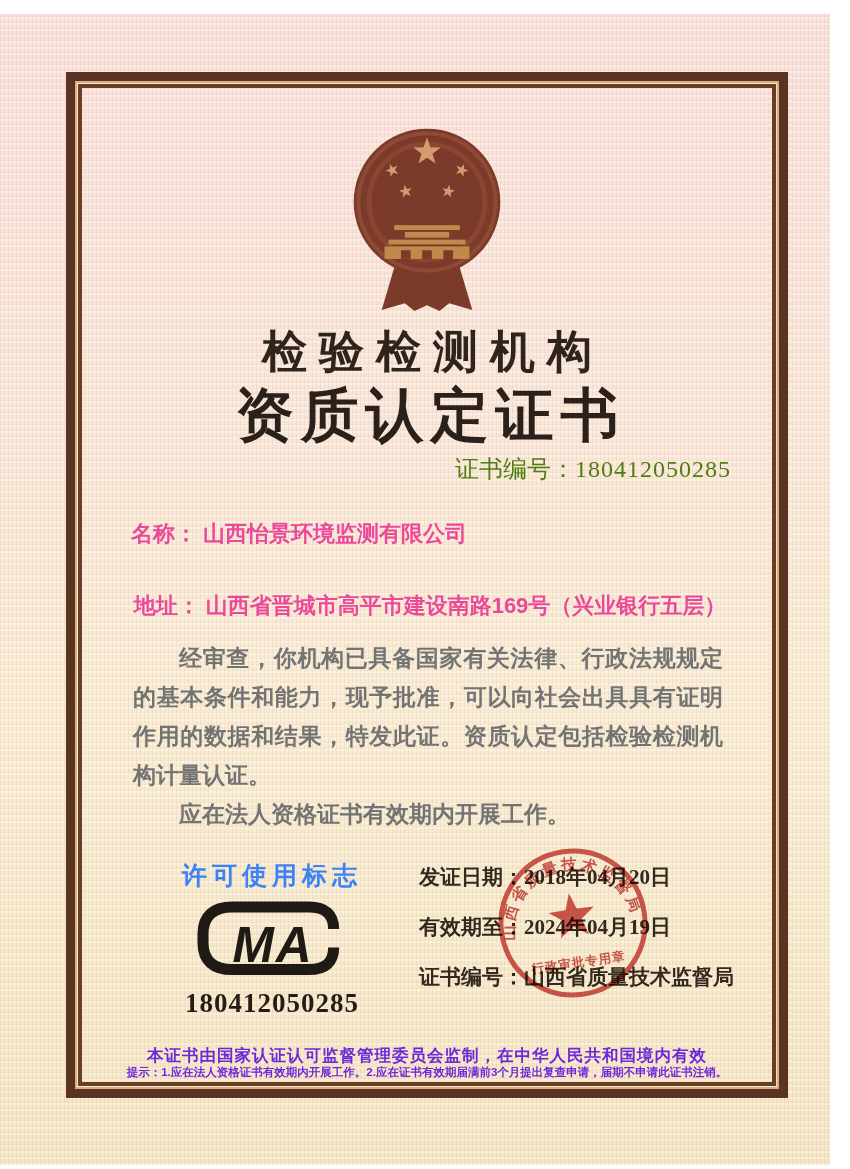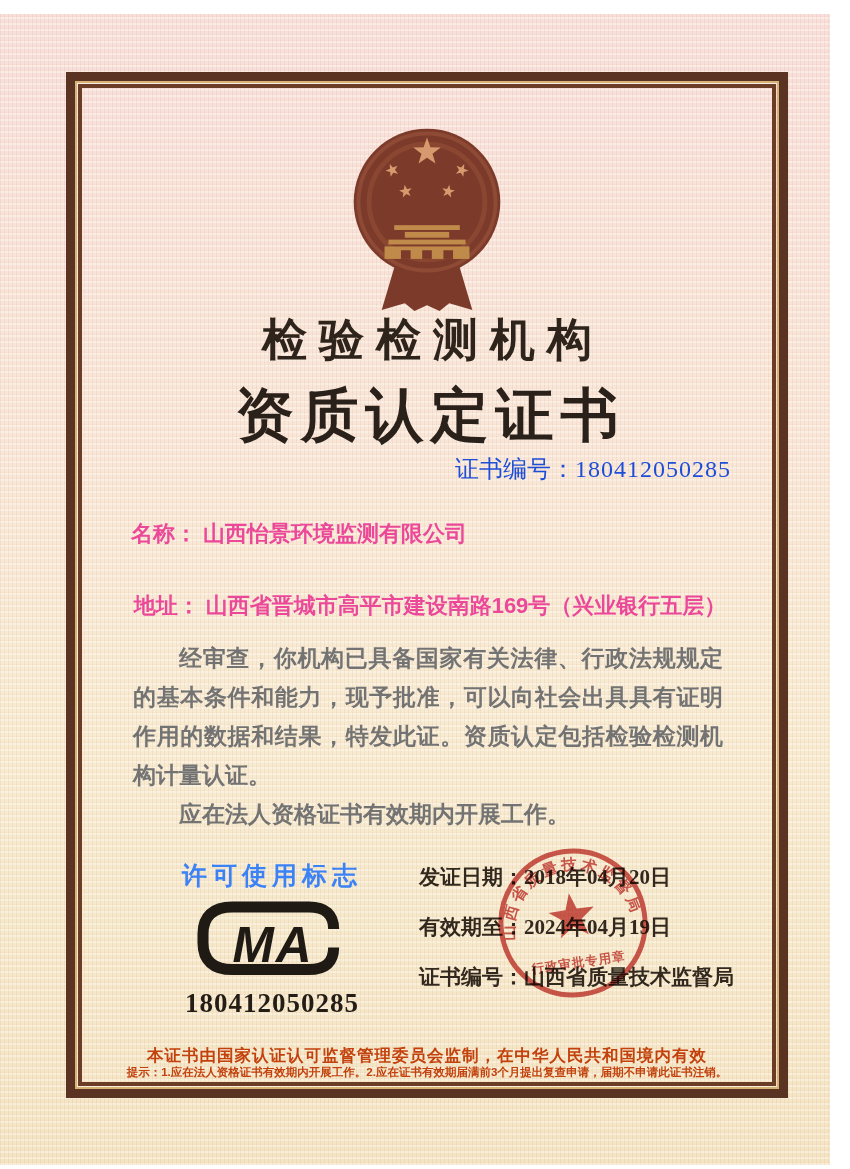--- a/index.html
+++ b/index.html
@@ -20,29 +20,29 @@
   
   .frame { position:absolute; left:66px; top:72px; width:722px; height:1026px;
            border:9px solid #5a3322; }
   .frame-gold  { position:absolute; inset:0; border:2px solid #d9b275; }
   .frame-inner { position:absolute; inset:3px; border:4px solid #6b3d27; }
 
   .content { position:absolute; inset:0; }
 
   .emblem { position:absolute; top:36px; left:50%; transform:translateX(-50%); }
 
-  .title-1 { position:absolute; top:229px; width:100%; text-align:center;
+  .title-1 { position:absolute; top:241px; width:100%; text-align:center;
              font-size:45px; font-weight:bold; letter-spacing:12px; color:#2e241b;
              text-indent:12px; }
   .title-2 { position:absolute; top:296px; width:100%; text-align:center;
              font-size:58px; font-weight:bold; letter-spacing:7px; color:#2a211a;
              text-indent:7px; }
 
   .cert-no { position:absolute; top:372px; right:48px; font-family:"Liberation Serif", serif;
-             font-size:24px; color:#1d4ed8;text-align:center; }
+             font-size:24px; color:#4d7c0f;text-align:center; }
   .cert-no .num { letter-spacing:1px; }
 
   .field { position:absolute; left:56px; right:50px; font-size:22px; font-weight:bold;
            color:#ec4899; }
   .field-name { top:438px; }
   .field-addr { top:510px;text-align:center; }
   .field .label { margin-right:6px; }
 
   .body-text { position:absolute; top:558px; left:58px; right:56px;
                font-family:"Liberation Serif", serif; font-weight:600;
@@ -54,21 +54,21 @@
   .cma-number { font-family:"Liberation Serif", serif; font-weight:bold;
                 font-size:27px; color:#231d15; letter-spacing:1px; margin-top:-4px; }
 
   .issue-block { position:absolute; top:782px; left:344px; right:20px; }
   .issue-row { font-size:21px; font-weight:bold; color:#32281d; margin-bottom:22px; }
   .issue-row .val { font-family:"Liberation Serif", serif; }
 
   .seal { position:absolute; top:762px; left:418px; width:160px; height:160px;
           mix-blend-mode:multiply; opacity:0.85; pointer-events:none; }
 
-  .footer { position:absolute; left:0; right:0; text-align:center; color:#c2410c; }
+  .footer { position:absolute; left:0; right:0; text-align:center; color:#6d28d9; }
   .footer-1 { top:964px; font-size:16.5px; font-weight:bold; letter-spacing:1px; }
   .footer-2 { top:984px; font-size:11.5px; font-weight:bold; }
 </style>
 </head>
 <body>
 
 <div class="page">
   <div class="paper"></div>
 
   <div class="frame">

